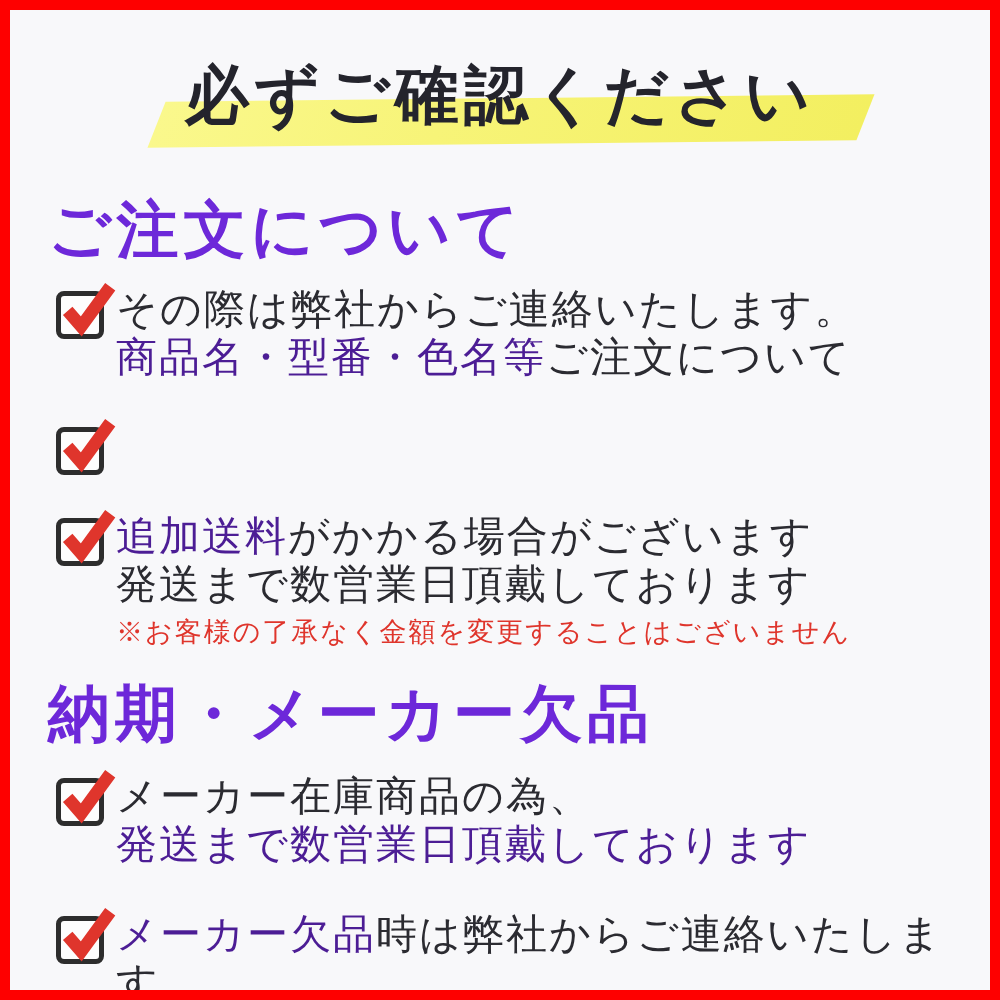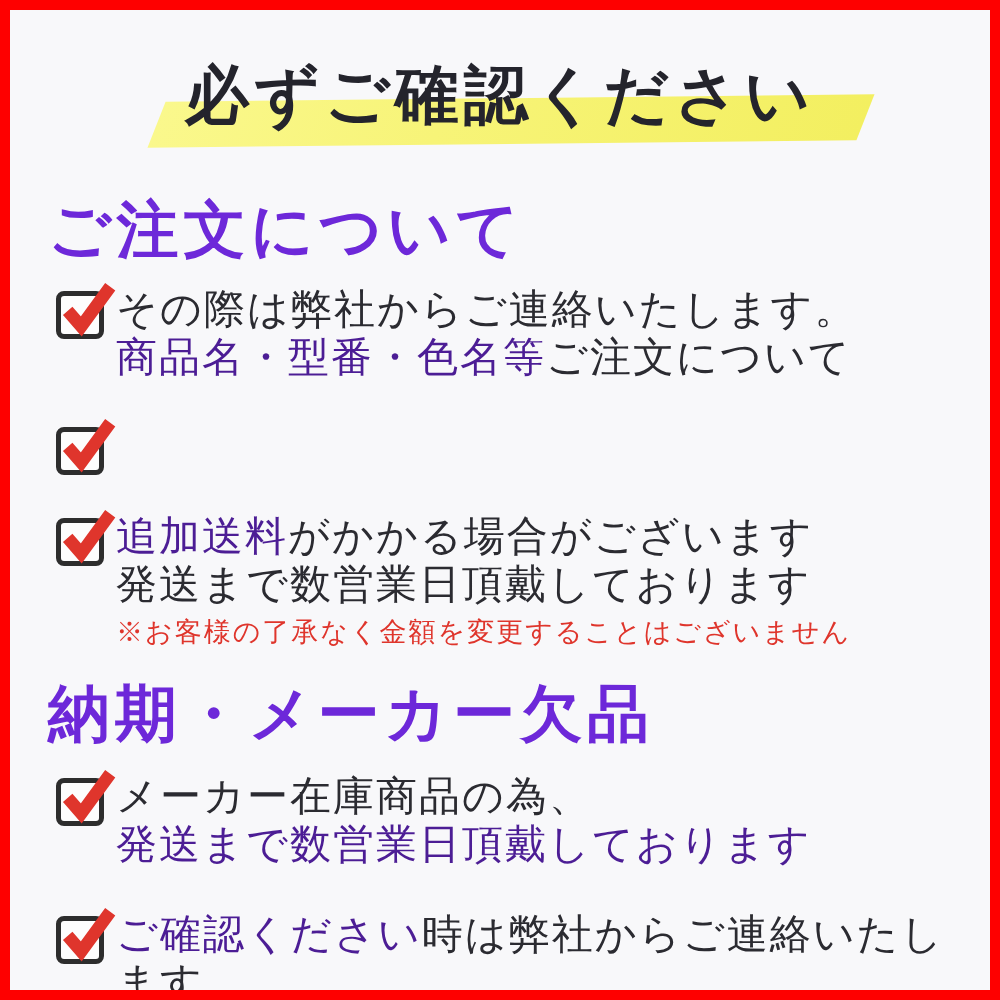--- a/index.html
+++ b/index.html
@@ -107,17 +107,17 @@
     </div>
   </div>
 
   <div class="item item-5">
     <span class="checkbox">
       <svg viewBox="0 0 60 60">
           <path d="M9 31 L23 47 L53 6" fill="none" stroke="#df352c" stroke-width="13" stroke-linejoin="miter"></path>
         </svg>
     </span>
     <div class="item-text">
-      <div><span class="red">ご確認ください</span><span>時は弊社からご連絡いたします</span></div>
+      <div><span class="red">メーカー欠品</span><span>時は弊社からご連絡いたします</span></div>
     </div>
   </div>
 
 </div>
 
 </body></html>

